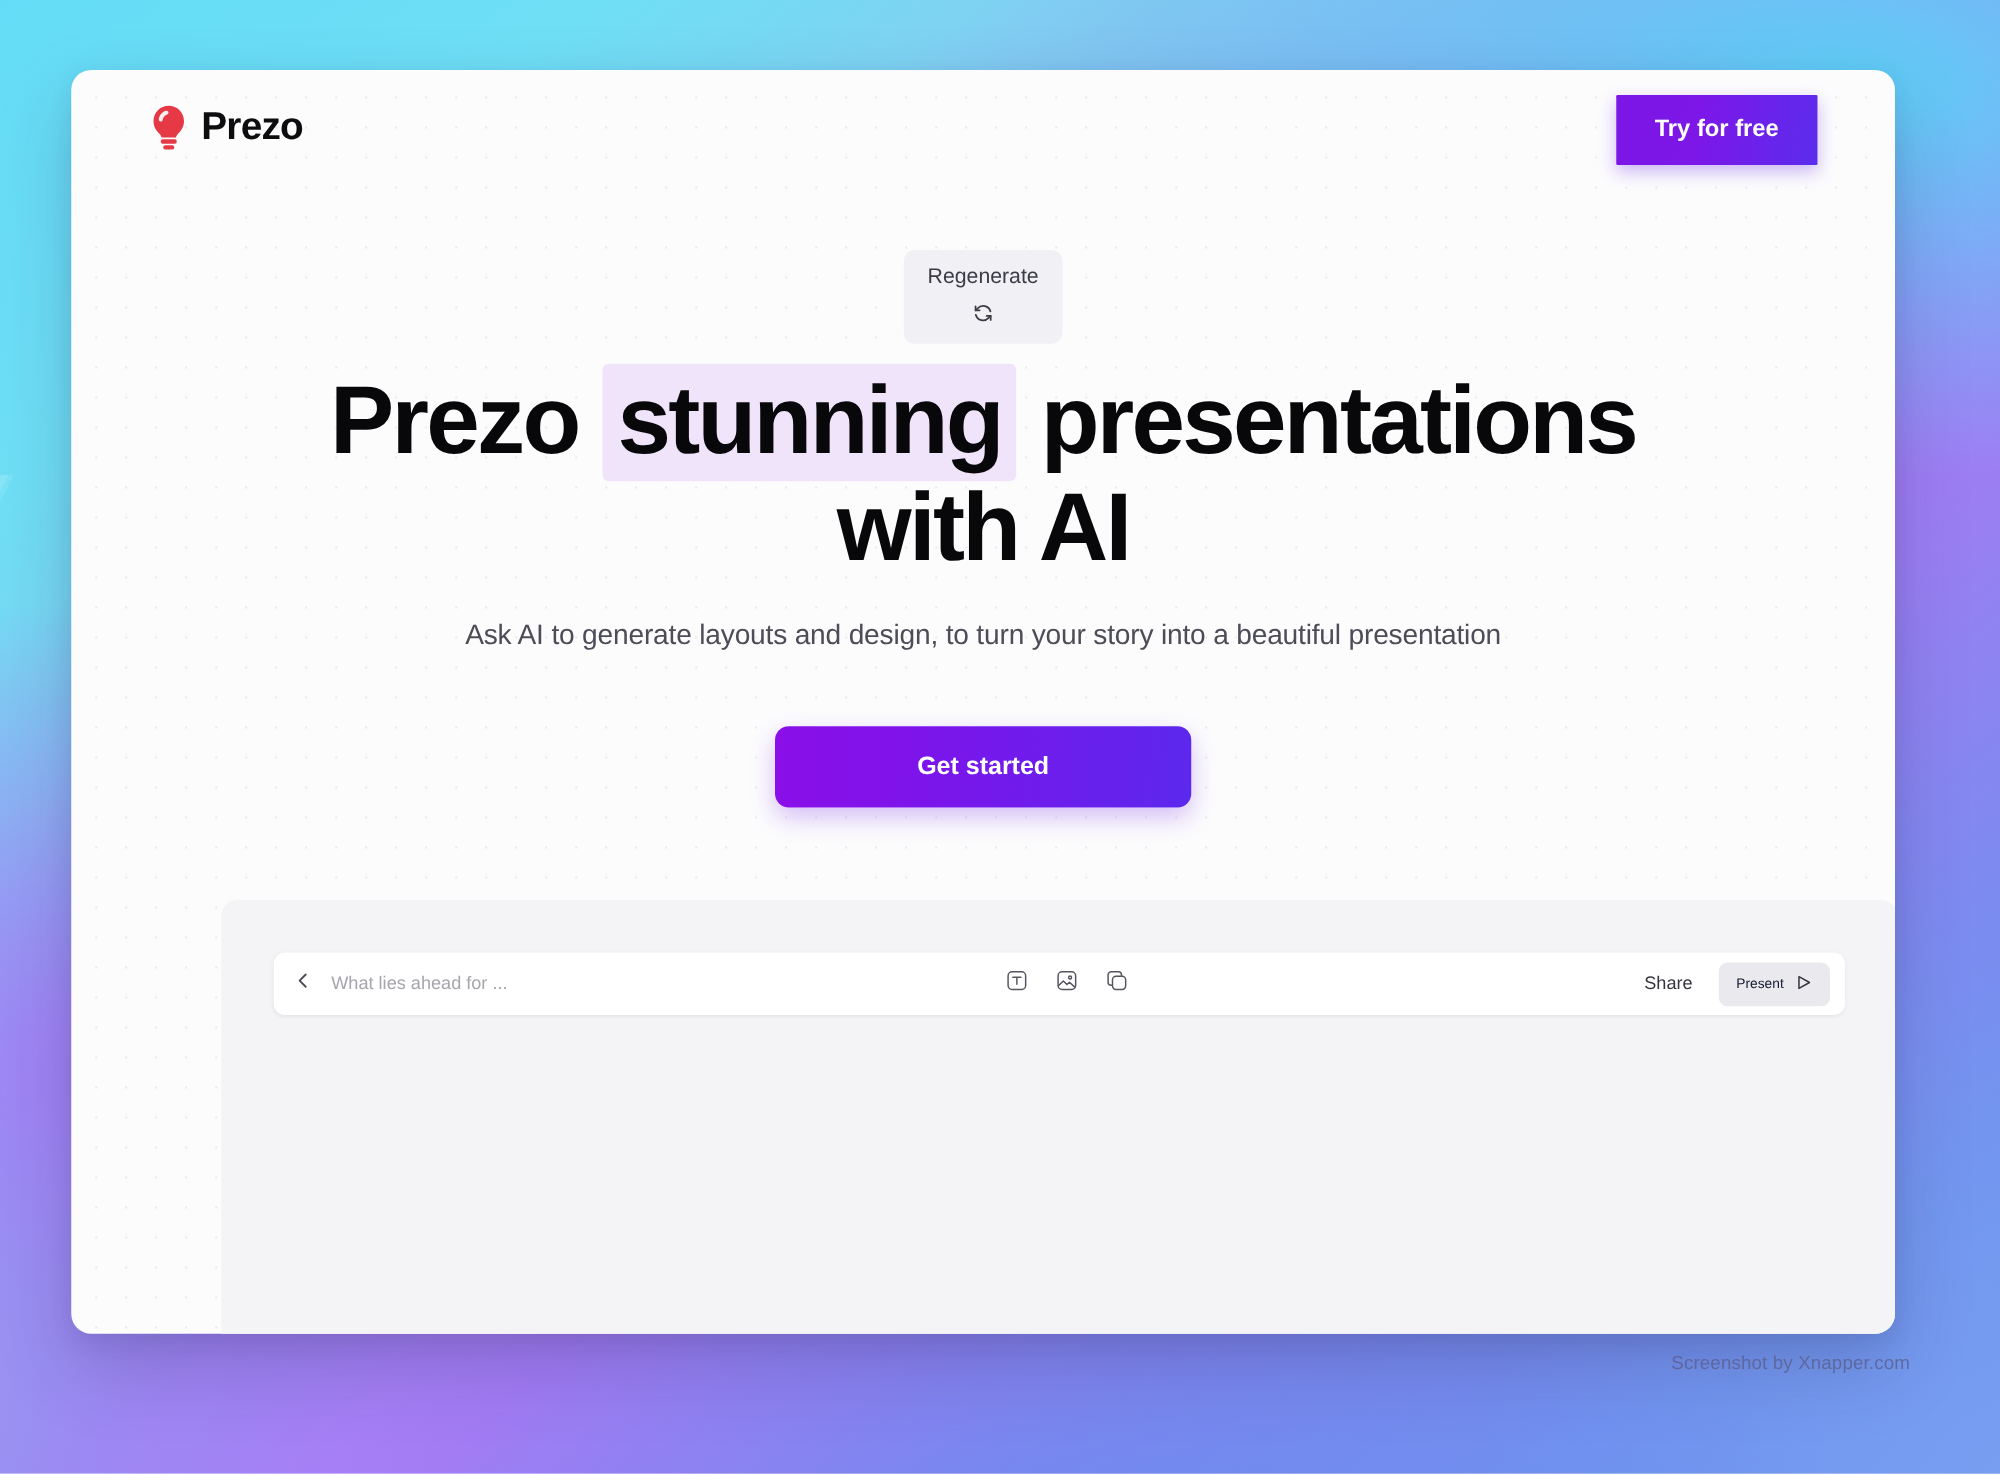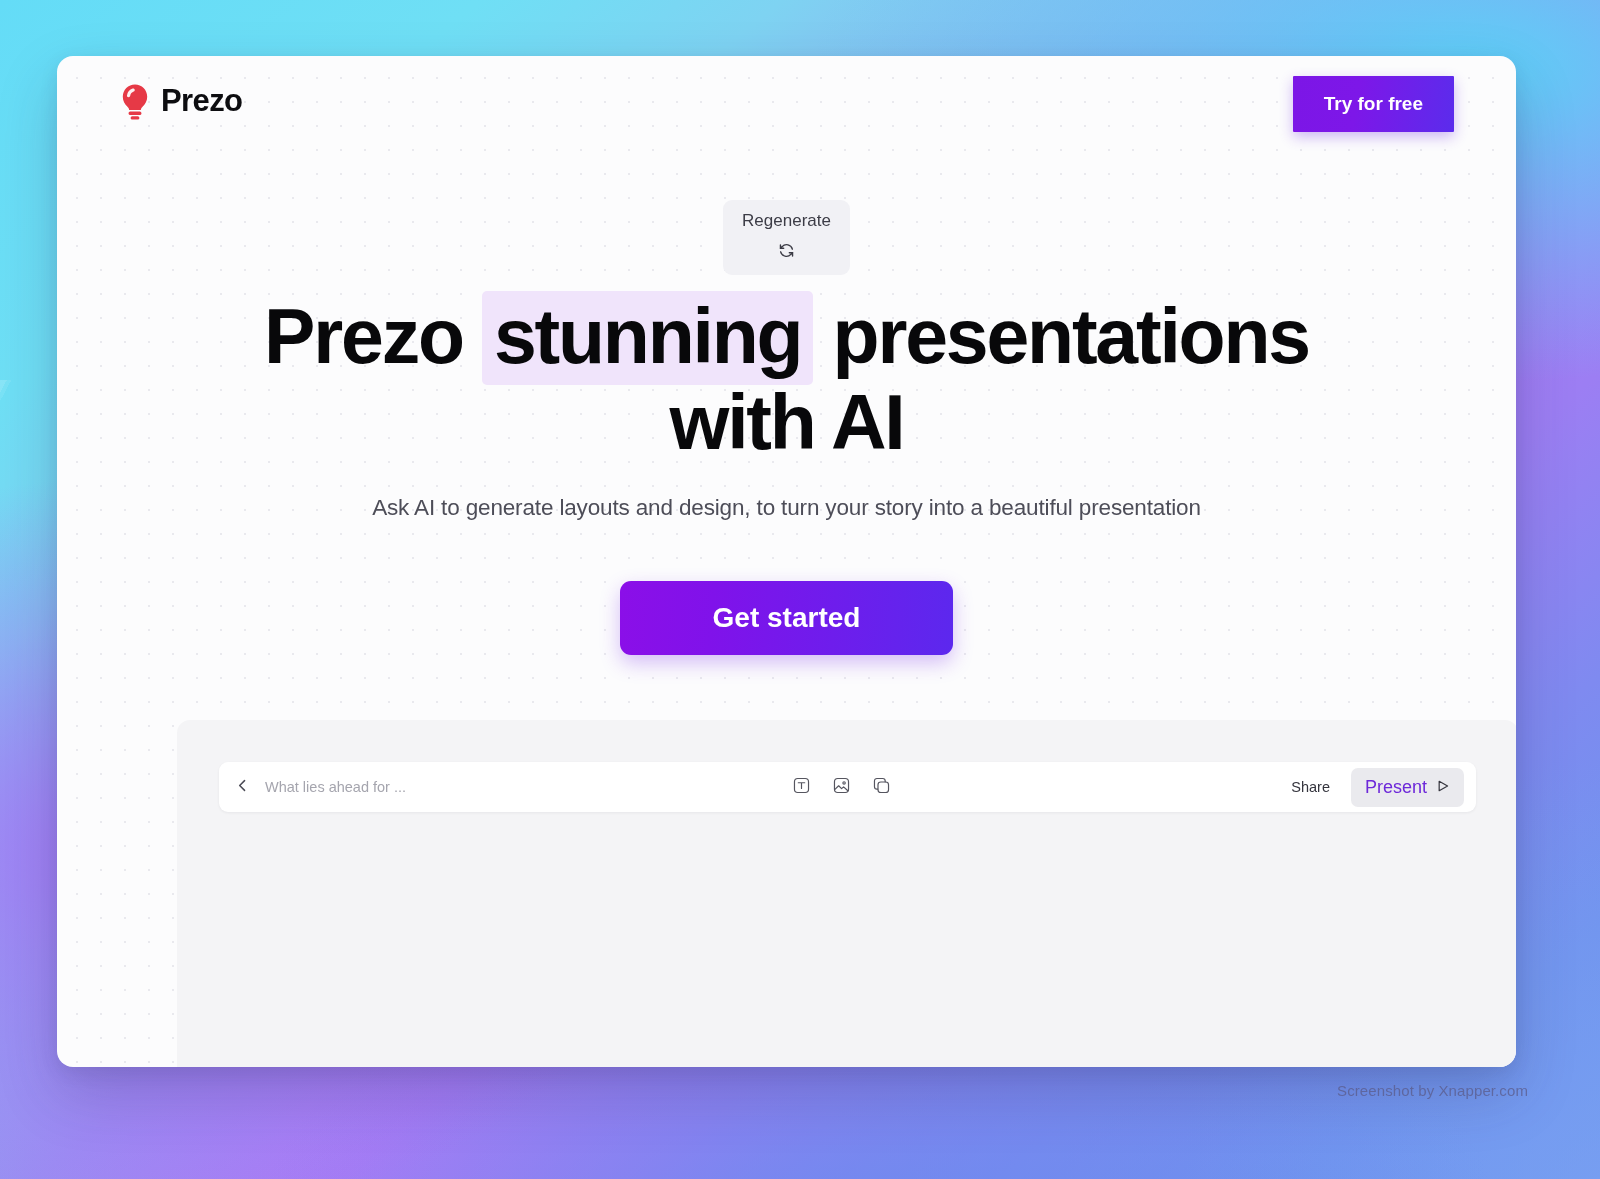--- a/index.html
+++ b/index.html
@@ -139,21 +139,21 @@
     margin-top:30px;
     font-size:22.5px;
     color:#4d4d58;
     letter-spacing:-.15px;
     text-align:center;
   }
 
   #get-started-button {
     margin-top:60px;
     font-family:"Liberation Sans", sans-serif;
-    font-size:28px; font-weight:bold;
+    font-size:20px; font-weight:bold;
     color:#ffffff;
     background:linear-gradient(95deg,#8b0fe8 0%, #8012ea 28%, #5c28ee 100%);
     border:none;
     border-radius:11px;
     padding:21px 14px;
     width:333px;
     cursor:pointer;
     box-shadow:0 8px 20px rgba(110,30,230,.28);
   }
 
@@ -205,22 +205,22 @@
     background:transparent;
     border:none;
     border-radius:7px;
     padding:9px 15px;
     cursor:pointer;
     white-space:nowrap;
   }
   #present-button {
     display:inline-flex; align-items:center; gap:9px;
     font-family:"Liberation Sans", sans-serif;
-    font-size:18px;
-    color:#6d28d9;
+    font-size:11px;
+    color:#0f172a;
     background:#eaeaee;
     border:none;
     border-radius:7px;
     padding:9px 14px;
     cursor:pointer;
     white-space:nowrap;
   }
 
   
   #watermark {

